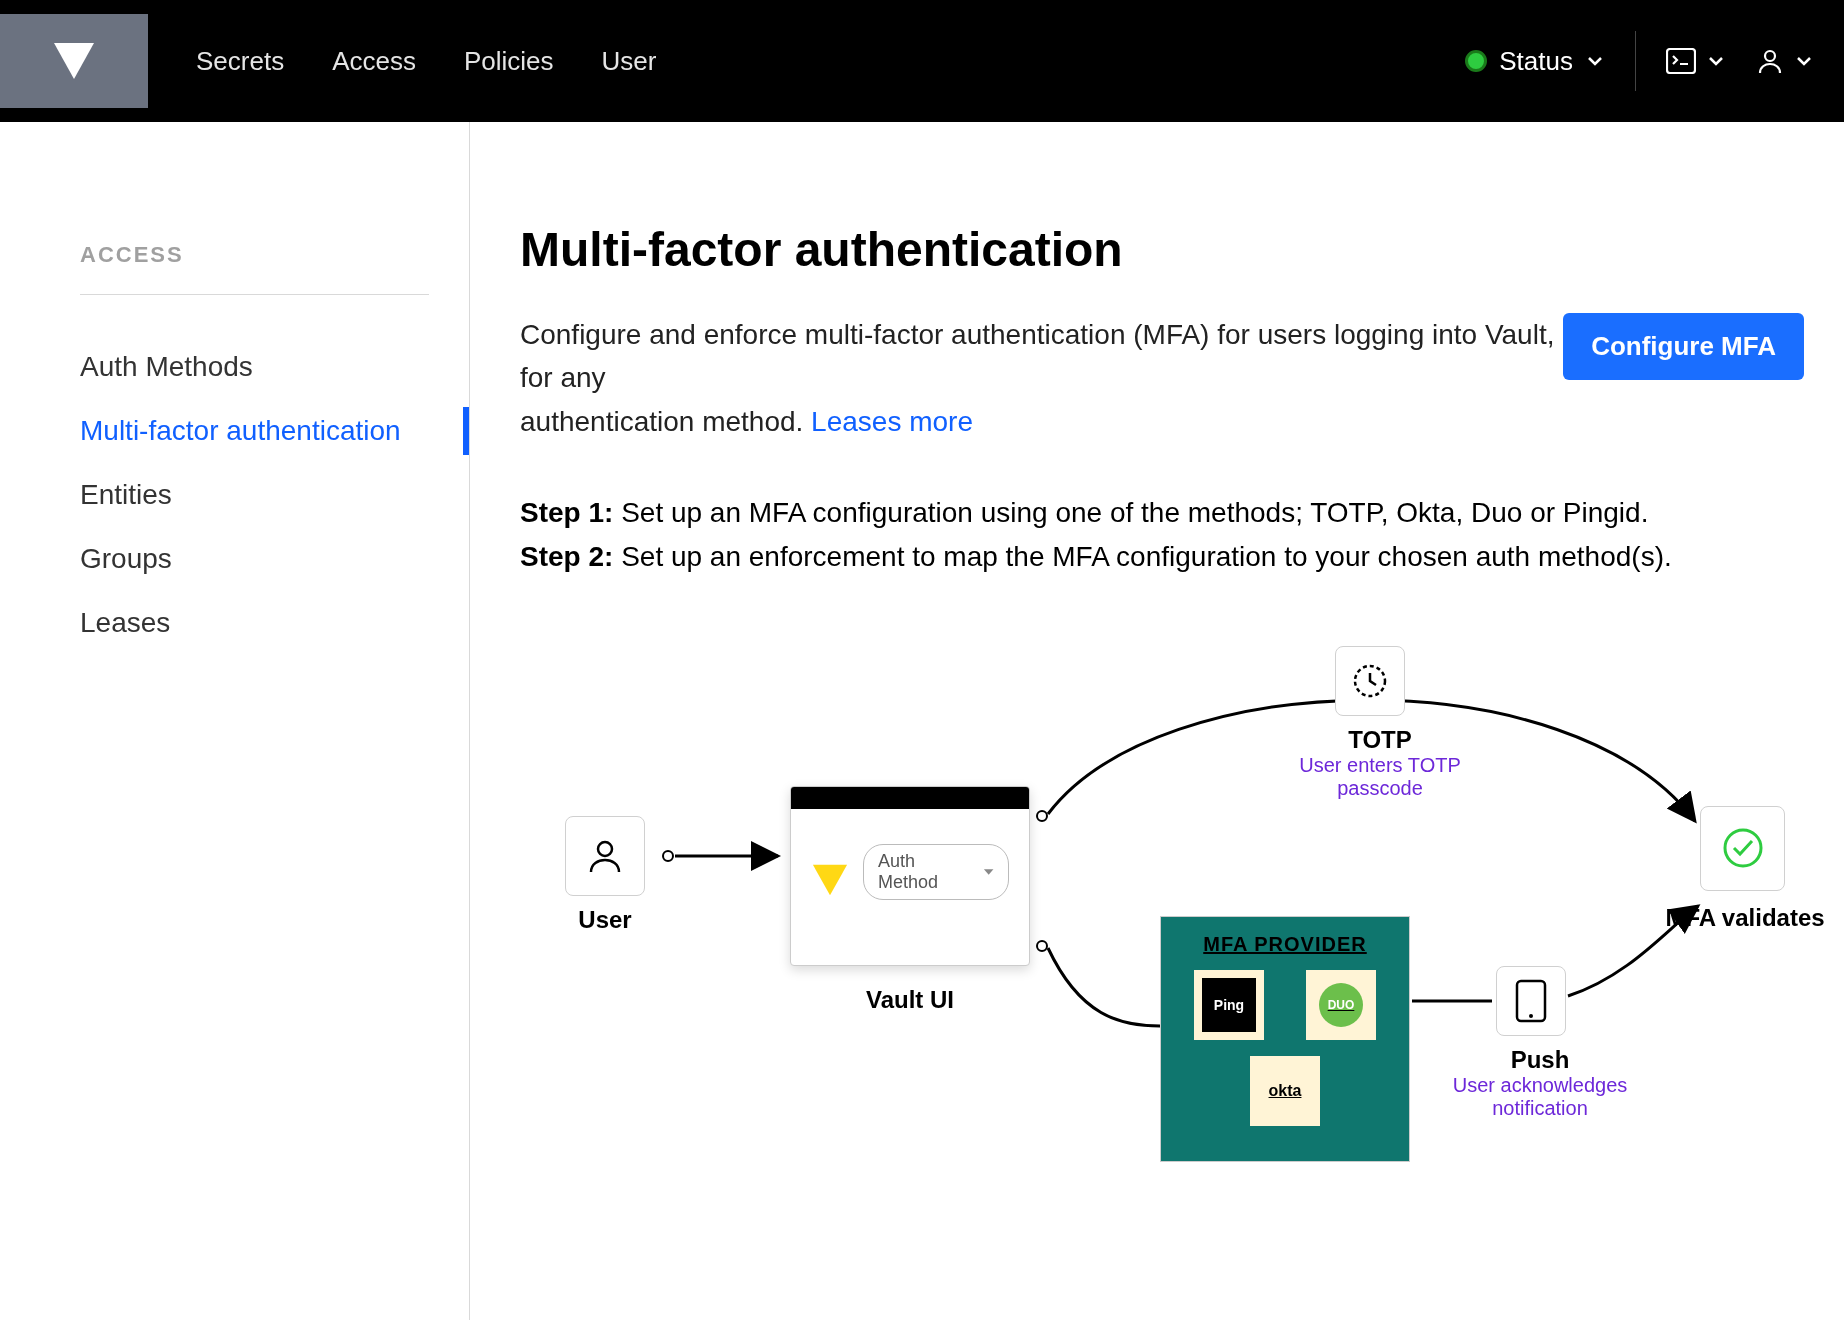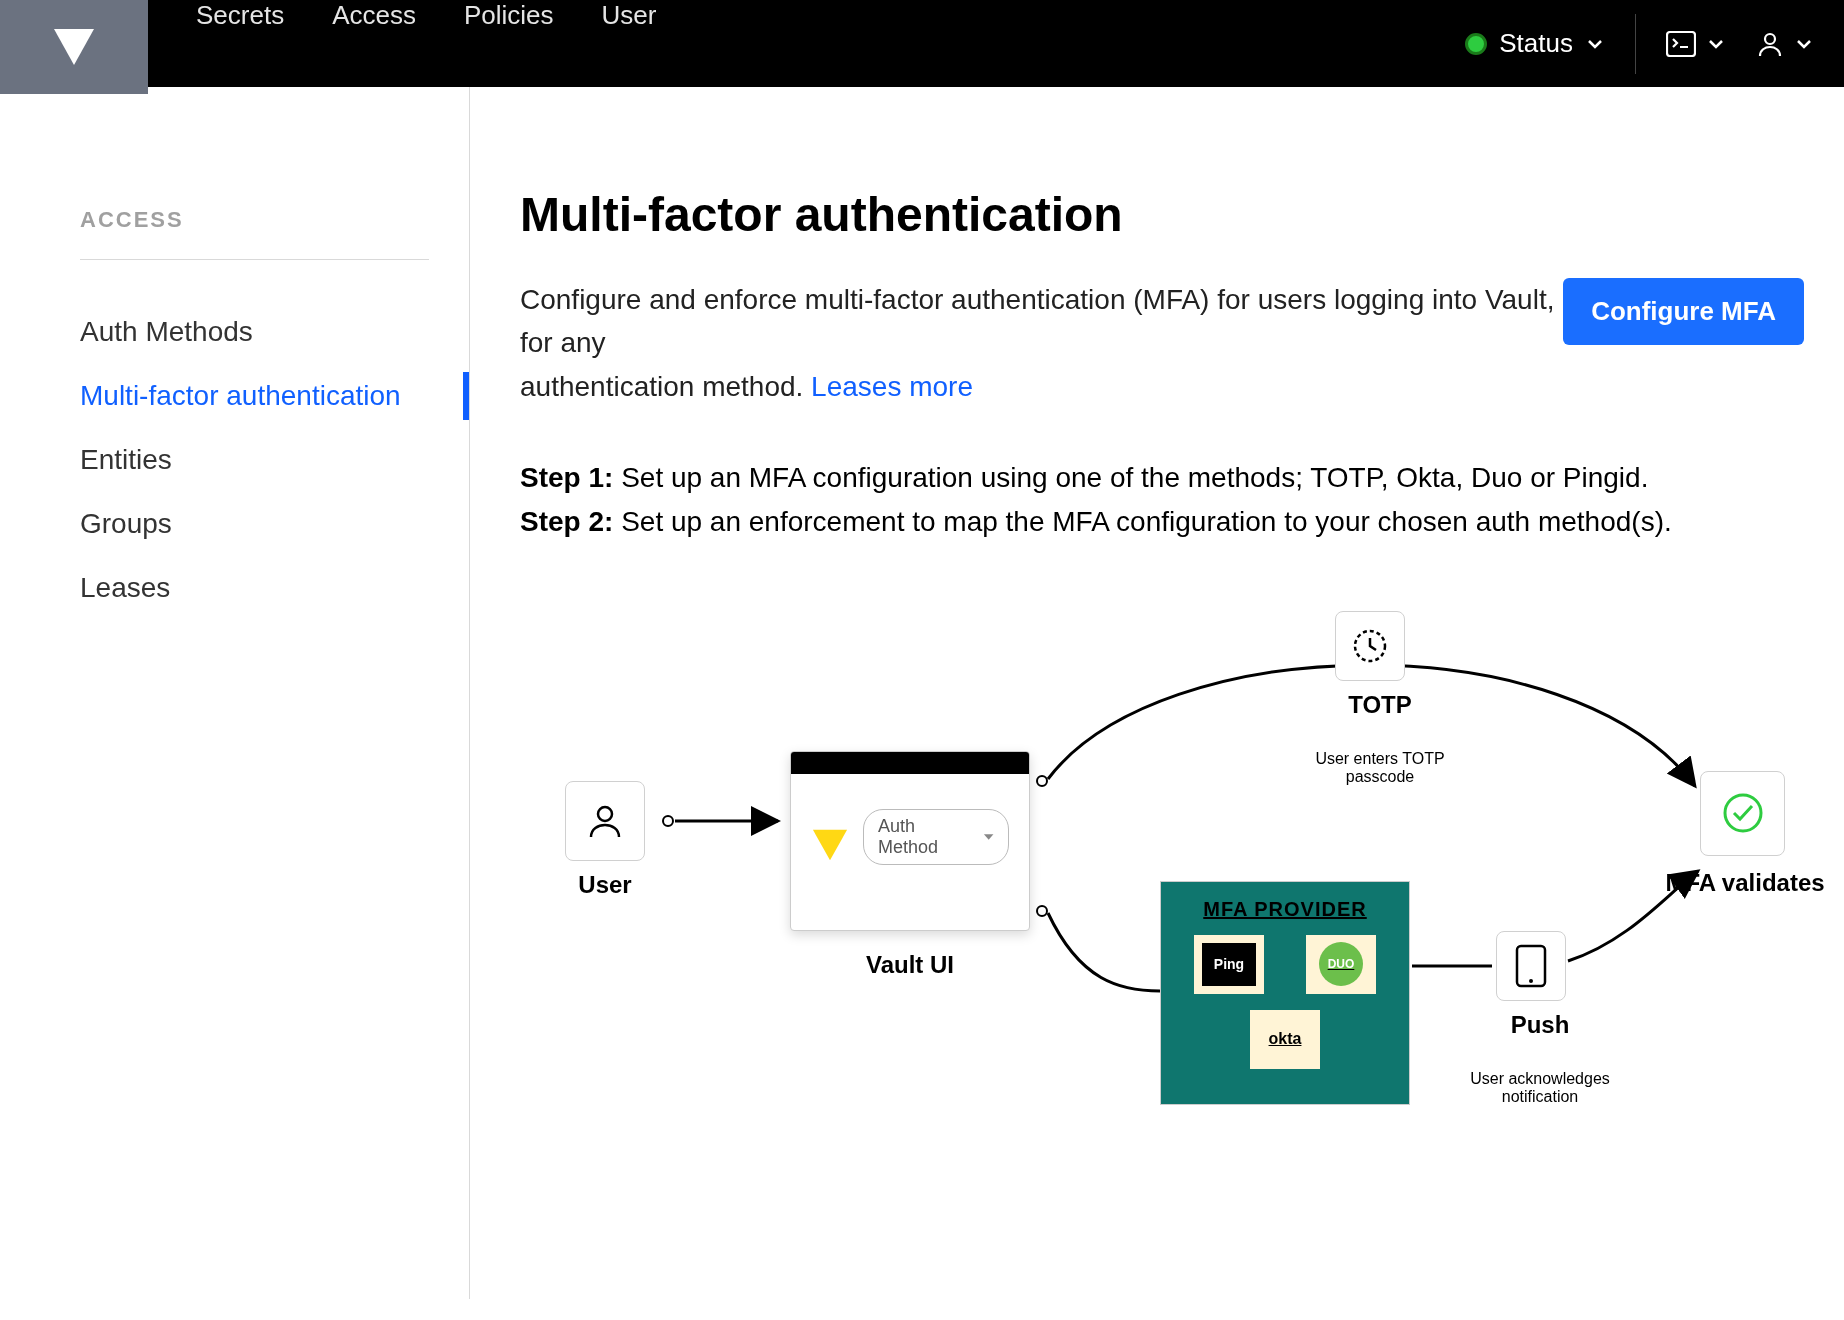--- a/index.html
+++ b/index.html
@@ -1,19 +1,19 @@
 <!DOCTYPE html>
 <html><head>
 <meta charset="utf-8">
 <style>
 * { box-sizing: border-box; margin: 0; padding: 0; }
 body { font-family: -apple-system, BlinkMacSystemFont, "Segoe UI", Helvetica, Arial, sans-serif; background: #fff; color: #000; width: 1844px; height: 1320px; overflow: hidden; }
 
 
-.header { background: #000; height: 87px; display: flex; padding: 0 30px 0 0; color: #fff; }
+.header { background: #000; height: 122px; display: flex; align-items: center; padding: 0 30px 0 0; color: #fff; }
 .logo-box { width: 148px; height: 94px; background: #6b7280; display: flex; align-items: center; justify-content: center; }
 .nav-items { display: flex; gap: 48px; margin-left: 48px; font-size: 26px; color: #e5e5e5; }
 .nav-item { cursor: pointer; }
 .header-right { margin-left: auto; display: flex; align-items: center; gap: 30px; }
 .status-wrap { display: flex; align-items: center; gap: 12px; font-size: 26px; }
 .status-dot { width: 22px; height: 22px; border-radius: 50%; background: #2ecc40; border: 3px solid #1a7a1a; }
 .divider-v { width: 1px; height: 60px; background: #444; }
 .icon-slot { display: flex; align-items: center; gap: 10px; }
 
 
@@ -33,38 +33,38 @@
 .learn-link { color: #1060ff; font-weight: 500; cursor: pointer; }
 .cfg-btn { background: #1a6eff; color: #ffffff; font-size: 26px; font-weight: 600; padding: 18px 28px; border: none; border-radius: 6px; cursor: pointer; white-space: nowrap; }
 
 .steps { font-size: 28px; line-height: 1.55; margin-bottom: 28px; }
 .steps b { font-weight: 700; }
 
 
 .diagram { position: relative; height: 600px; }
 .d-box { position: absolute; background: #fff; border: 1px solid #d0d0d0; border-radius: 8px; display:flex; align-items:center; justify-content:center; }
 .d-label { position:absolute; font-size: 24px; font-weight: 600; text-align: center; }
-.d-sub { display:block; font-size: 16px; font-weight: 400; color: #000000; margin-top: 31px; }
+.d-sub { display:block; font-size: 20px; font-weight: 400; color: #6d28d9; }
 
 .user-box { left: 45px; top: 210px; width: 80px; height: 80px; }
 .user-lbl { left: 55px; top: 300px; width: 60px; }
 
 .vault-card { position:absolute; left: 270px; top: 180px; width: 240px; height: 180px; border:1px solid #ccc; border-radius:4px; box-shadow: 0 4px 12px rgba(0,0,0,0.15); background:#fff; overflow:hidden; }
 .vault-card-bar { height: 22px; background: #000; }
 .vault-card-body { display:flex; align-items:flex-end; gap:14px; padding: 35px 20px; }
 .auth-pill { border:1px solid #bbb; border-radius: 20px; padding: 6px 14px; font-size: 18px; color:#555; display:flex; align-items:center; gap:8px; }
 .vault-lbl { left: 330px; top: 380px; width: 120px; }
 
 .totp-box { left: 815px; top: 40px; width: 70px; height: 70px; }
 .totp-lbl { left: 760px; top: 120px; width: 200px; }
 
 .mfa-card { position:absolute; left: 640px; top: 310px; width: 250px; border:1px solid #ccc; background:#0f766e; padding: 16px 20px 35px; text-decoration: underline; }
 .mfa-card-title { text-align:center; font-size: 20px; font-weight: 700; letter-spacing:1px; margin-bottom: 14px; }
 .mfa-grid { display:grid; grid-template-columns: 1fr 1fr; gap: 16px; justify-items:center; }
-.mfa-tile { width: 70px; height: 59px; background: #fff4d6; display:flex; align-items:center; justify-content:center; font-size:16px; font-weight:700; }
+.mfa-tile { width: 70px; height: 70px; background: #fff4d6; display:flex; align-items:center; justify-content:center; font-size:16px; font-weight:700; }
 .ping-tile { background:#000; color:#fff; font-size:14px; line-height:1; text-align:center; border:8px solid #fff4d6; }
 .duo-circle { width:44px; height:44px; border-radius:50%; background:#6cbf4b; display:flex; align-items:center; justify-content:center; color:#fff; font-size:12px; font-weight:700; }
 
 .push-box { left: 976px; top: 360px; width: 70px; height: 70px; }
 .push-lbl { left: 920px; top: 440px; width: 200px; }
 
 .valid-box { left: 1180px; top: 200px; width: 85px; height: 85px; }
 .valid-lbl { left: 1120px; top: 298px; width: 210px; }
 
 svg.chev { display:inline; }

